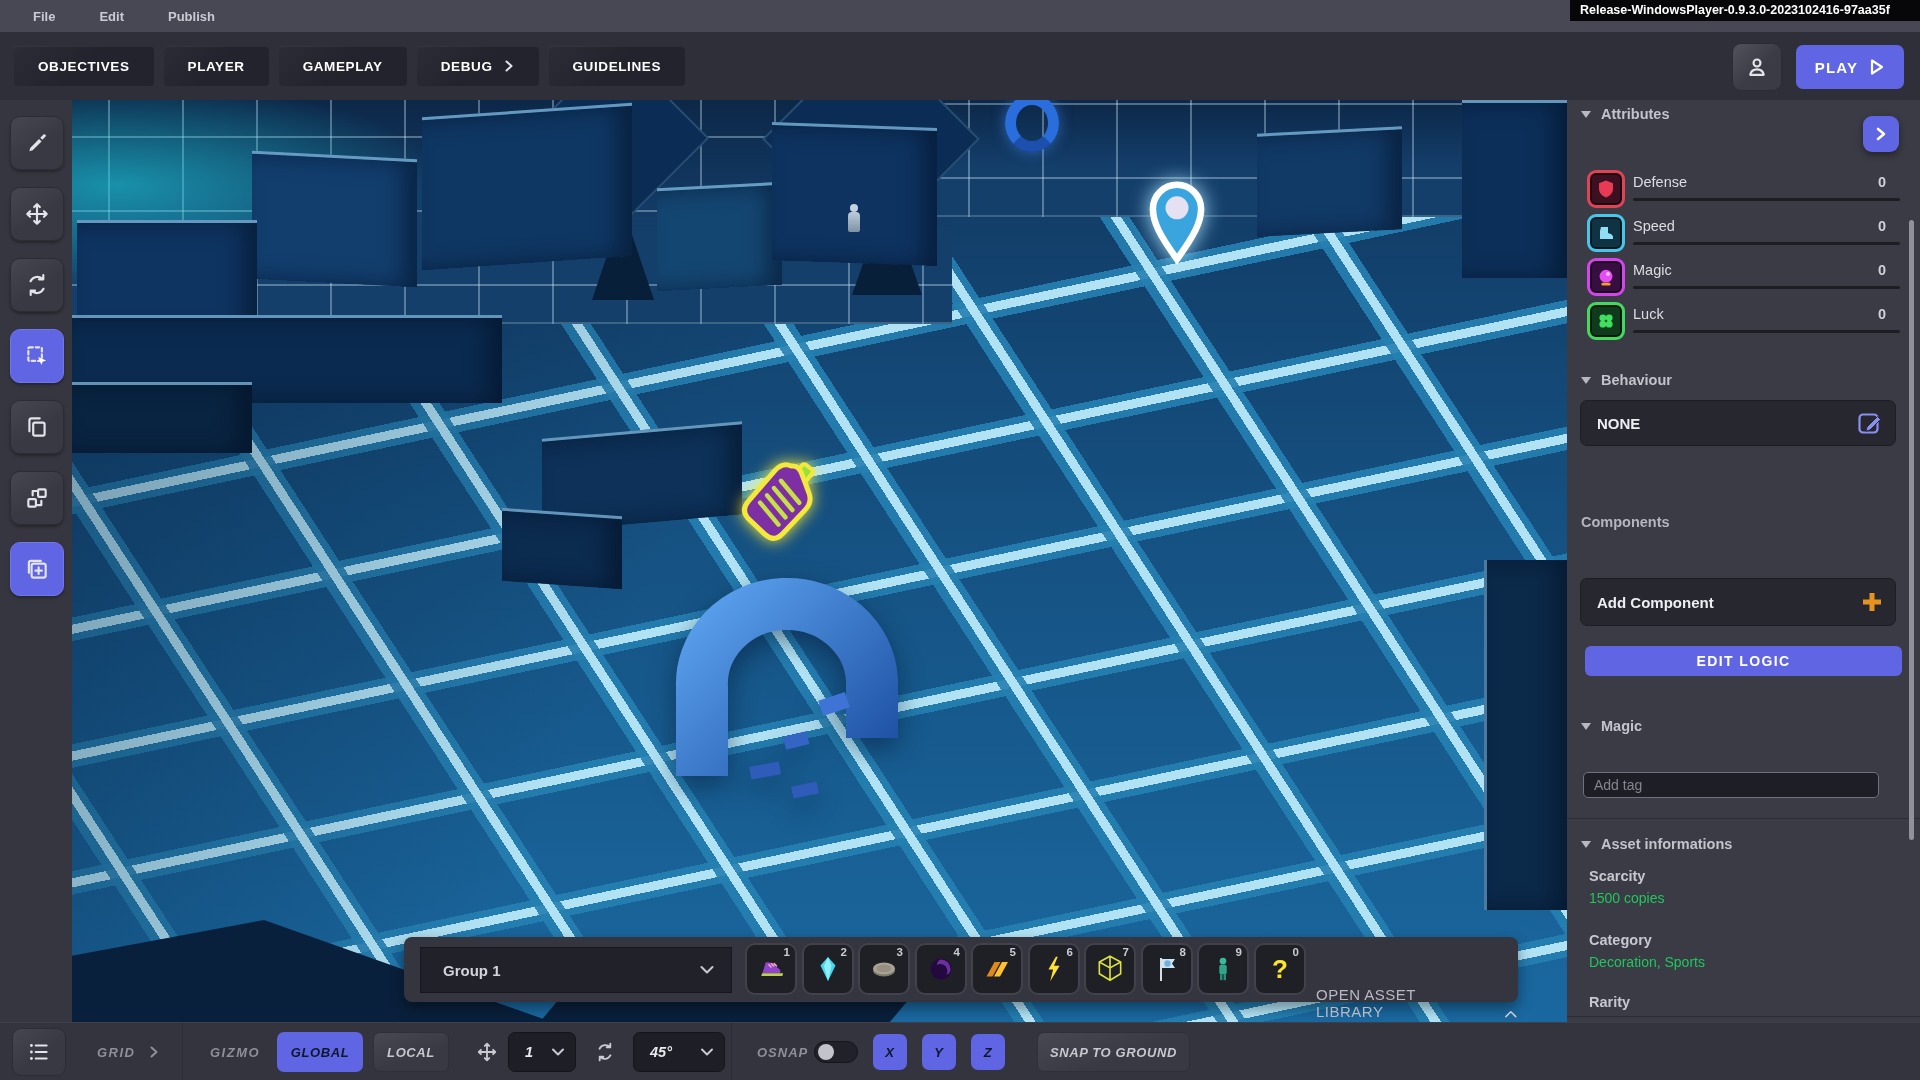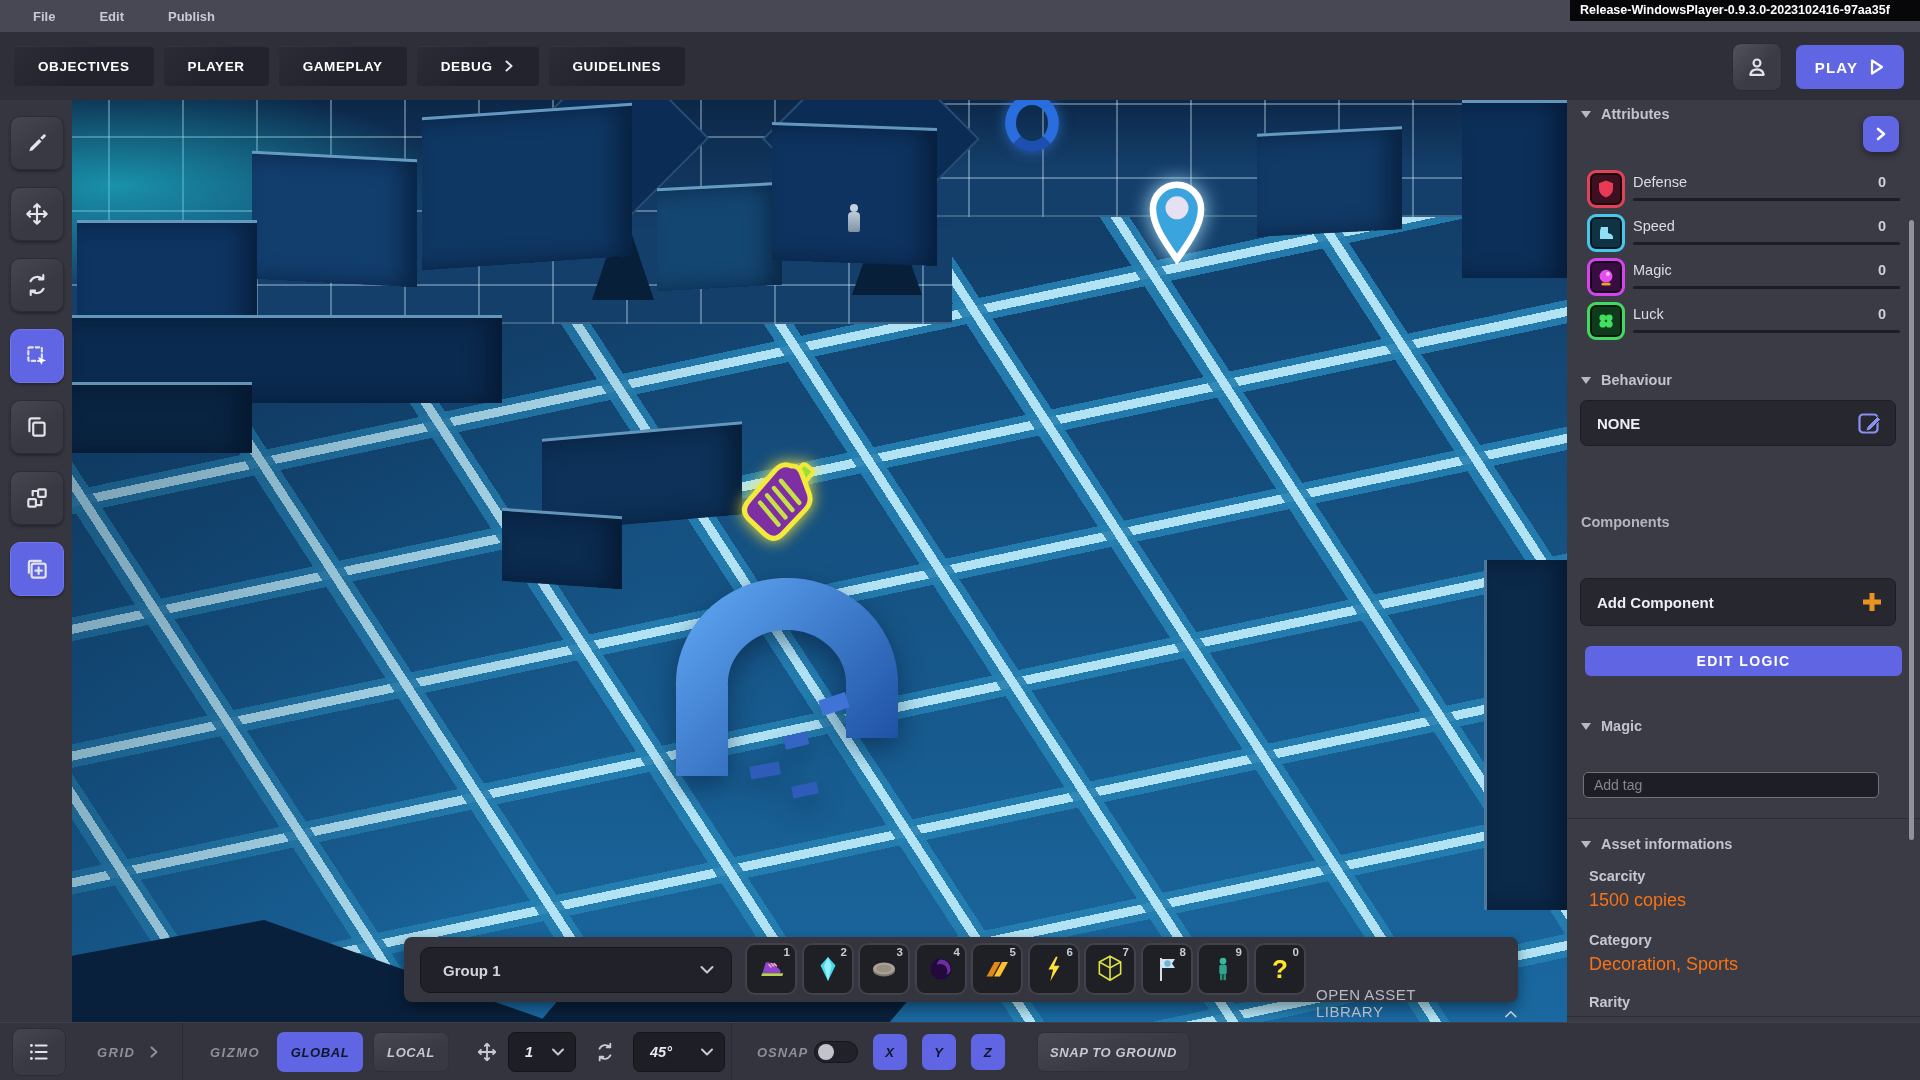--- a/index.html
+++ b/index.html
@@ -58,21 +58,21 @@
   .char{position:absolute;width:12px;height:20px;border-radius:4px 4px 2px 2px;
         background:linear-gradient(#bccbd8,#7d93a6);}
   .char::before{content:"";position:absolute;left:2px;top:-8px;width:8px;height:8px;border-radius:50%;
         background:#c5d2de;}
   .arch-svg{position:absolute;filter:drop-shadow(0 10px 14px rgba(3,15,40,.45));}
   .sneaker-svg{position:absolute;filter:drop-shadow(0 0 8px rgba(255,236,60,.95));}
   .pin-svg{position:absolute;filter:drop-shadow(0 0 10px rgba(175,230,255,.95));}
   
   .assetbar{position:absolute;left:332px;top:837px;width:1114px;height:65px;background:#34353e;
         border-radius:8px;box-shadow:0 6px 14px rgba(0,0,0,.4);z-index:20;}
-  .groupdd{position:absolute;left:16px;top:10px;width:310px;height:44px;background:#202129;border-radius:10px;
+  .groupdd{position:absolute;left:16px;top:10px;width:310px;height:44px;background:#202129;border-radius:0;
         border:1px solid #17181d;display:flex;align-items:center;}
   .groupdd span{margin-left:22px;font-size:15px;font-weight:700;color:#d4d5dc;}
   .groupdd svg{position:absolute;right:16px;}
   .slot{position:absolute;top:6px;width:52px;height:52px;background:#1f2026;border:2px solid #41424c;
         border-radius:10px;box-sizing:border-box;display:flex;align-items:center;justify-content:center;}
   .slot .num{position:absolute;top:1px;right:5px;font-size:11.5px;font-weight:600;color:#c9cad2;}
   .openlib{position:absolute;left:912px;top:0;height:83px;display:flex;align-items:flex-end;}
   .openlib span{font-size:15px;color:#b8b9c2;letter-spacing:.5px;}
   .openlib svg{margin-left:58px;}
   
@@ -100,21 +100,21 @@
   .fieldbox span{margin-left:16px;font-size:15px;font-weight:700;color:#eceef3;}
   .fieldbox svg{position:absolute;right:12px;}
   .editlogic{position:absolute;left:18px;top:546px;width:317px;height:30px;background:#6065e4;border-radius:6px;
         color:#fff;font-weight:700;font-size:14px;letter-spacing:1.4px;display:flex;align-items:center;justify-content:center;}
   .taginput{position:absolute;left:16px;top:672px;width:296px;height:26px;background:#1e1f26;
         border:1px solid #70717a;border-radius:5px;color:#e0e1e8;padding:0 10px;font-size:14px;box-sizing:border-box;
         font-family:"Liberation Sans",sans-serif;}
   .taginput::placeholder{color:#84858e;}
   .isep{position:absolute;left:0;width:100%;height:1px;background:#2b2c34;}
   .flabel{position:absolute;left:22px;font-size:14.5px;font-weight:700;color:#c6c7cf;}
-  .fvalue{position:absolute;left:22px;font-size:18px;color:#f97316;}
+  .fvalue{position:absolute;left:22px;font-size:14px;color:#22c55e;}
   .scrollthumb{position:absolute;left:342px;top:120px;width:5px;height:620px;border-radius:3px;background:#90919a;}
   
   .bottombar{position:absolute;left:0;top:1022px;width:100%;height:58px;background:#33343d;
         border-top:1px solid #3e3f48;z-index:60;font-style:italic;}
   .bb-label{position:absolute;top:22px;font-size:13px;font-weight:700;letter-spacing:1.5px;color:#8e8f99;}
   .bb-sep{position:absolute;top:0;width:1px;height:58px;background:#2a2b33;}
   .bb-btn{position:absolute;top:9px;height:40px;border-radius:7px;display:flex;align-items:center;justify-content:center;
         font-size:13px;font-weight:700;letter-spacing:.6px;box-sizing:border-box;}
   .bb-purple{background:#6065e4;color:#0f172a;}
   .bb-dark{background:linear-gradient(160deg,#474851 0%,#383942 60%);border:1px solid #2e2f37;color:#c6c7cf;}

